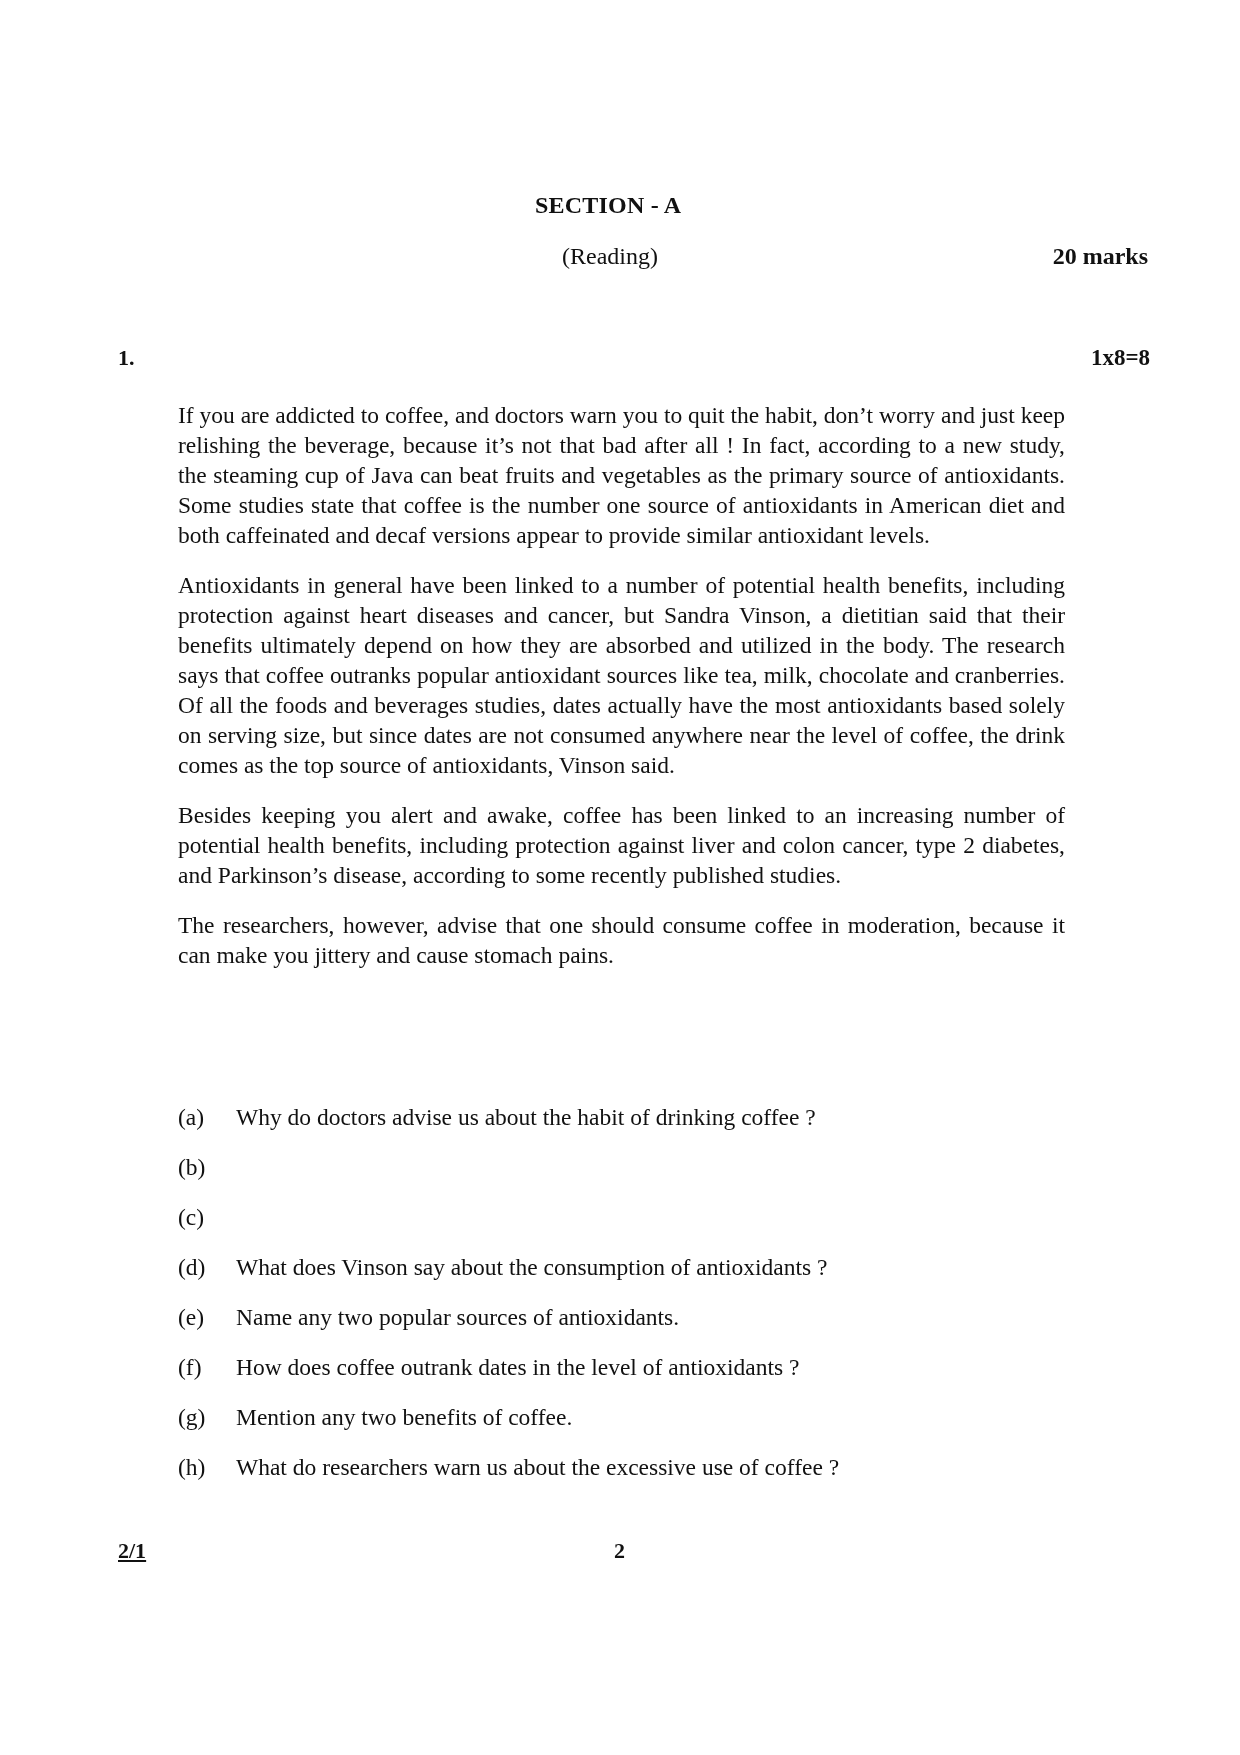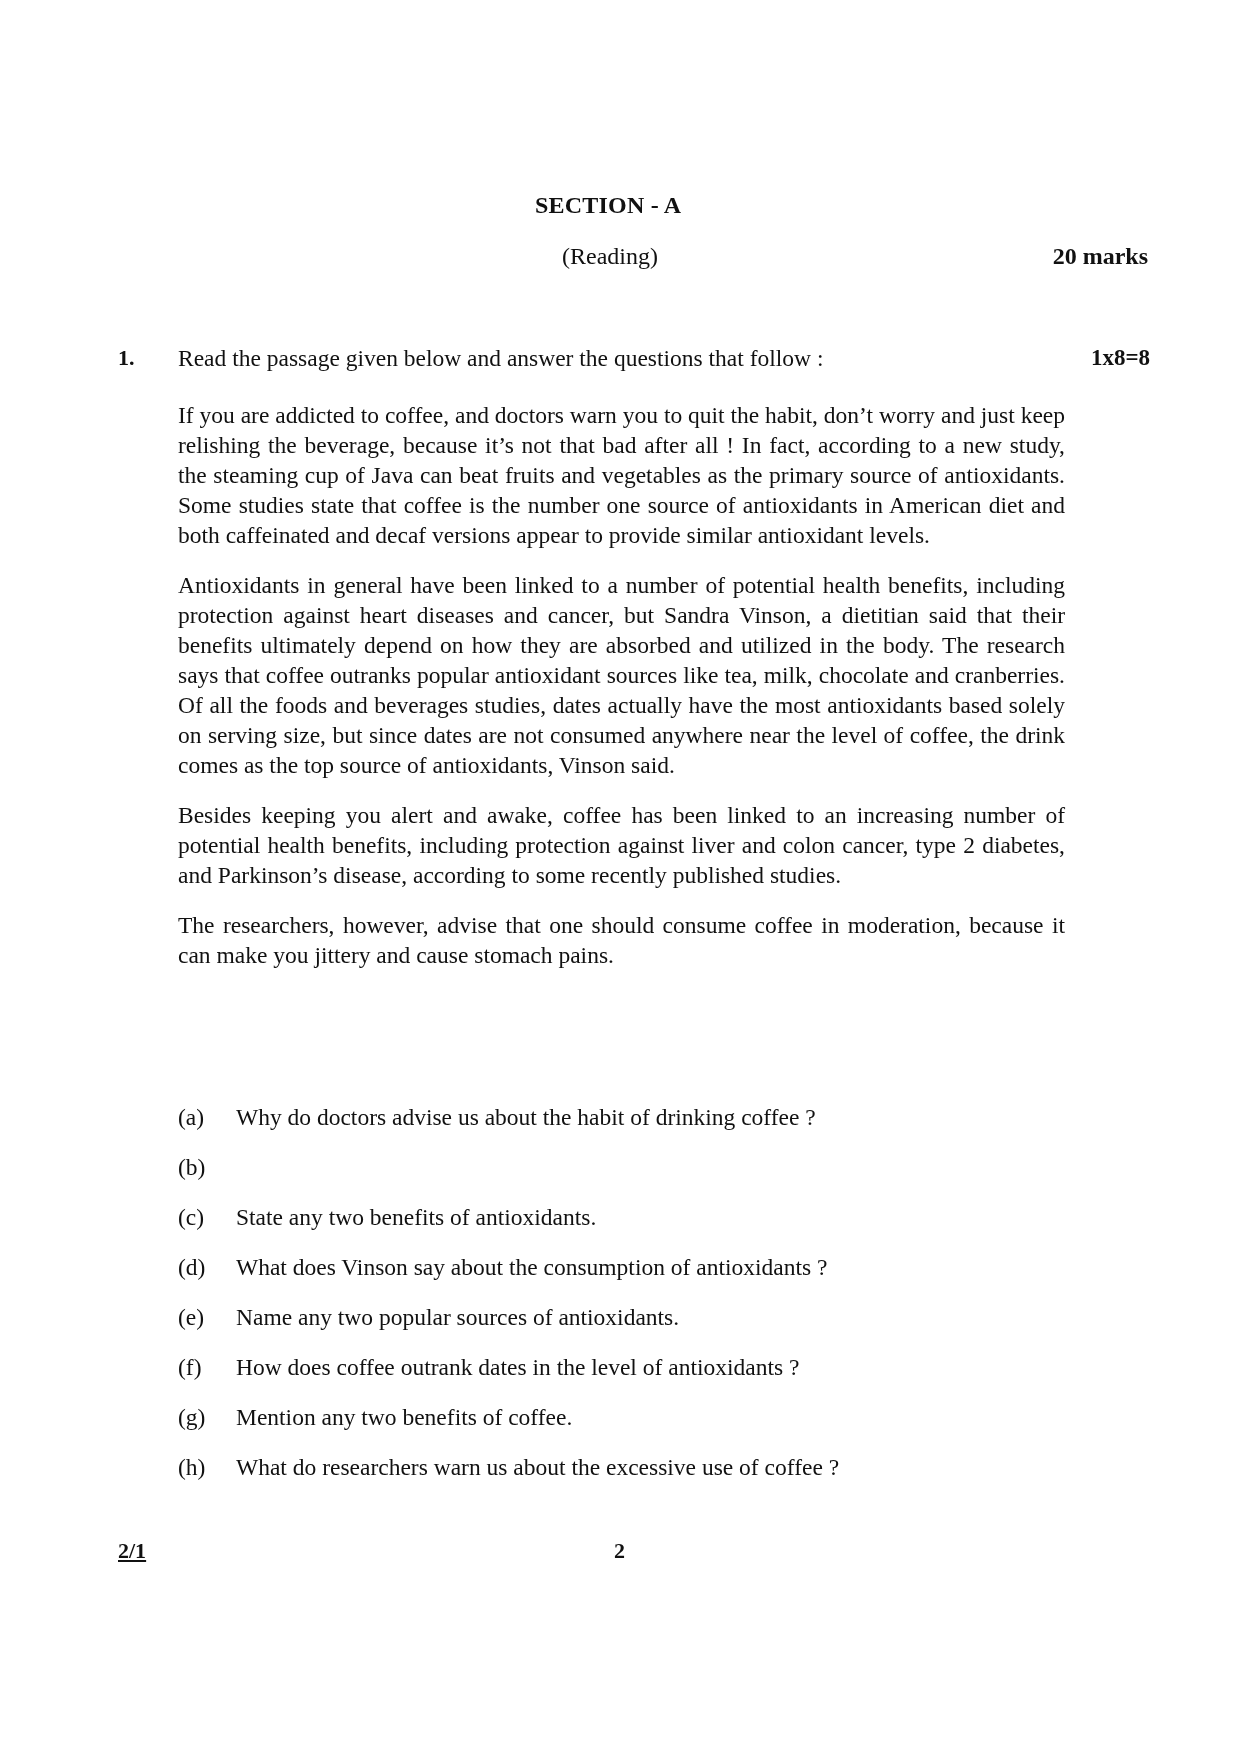--- a/index.html
+++ b/index.html
@@ -140,41 +140,39 @@
 </head>
 <body>
 
 <div class="page serif">
 
   <div class="section-title">SECTION - A</div>
   <div class="subsection-title">(Reading)</div>
   <div class="section-marks">20 marks</div>
 
   <div class="q-number">1.</div>
-  <div class="q-instruction">Read the passage given below and answer the questions that follow :</div>
   <div class="q-marks">1x8=8</div>
 
   <div class="passage">
     <p>If you are addicted to coffee, and doctors warn you to quit the habit, don’t worry and just keep relishing the beverage, because it’s not that bad after all ! In fact, according to a new study, the steaming cup of Java can beat fruits and vegetables as the primary source of antioxidants.  Some studies state that coffee is the number one source of antioxidants in American diet and both caffeinated and decaf versions appear to provide similar antioxidant levels.</p>
     <p>Antioxidants in general have been linked to a number of potential health benefits, including protection against heart diseases and cancer, but Sandra Vinson, a dietitian said that their benefits ultimately depend on how they are absorbed and utilized in the body.  The research says that coffee outranks popular antioxidant sources like tea, milk, chocolate and cranberries.  Of all the foods and beverages studies, dates actually have the most antioxidants based solely on serving size, but since dates are not consumed anywhere near the level of coffee, the drink comes as the top source of antioxidants, Vinson said.</p>
     <p>Besides keeping you alert and awake, coffee has been linked to an increasing number of potential health benefits, including protection against liver and colon cancer, type 2 diabetes, and Parkinson’s disease, according to some recently published studies.</p>
     <p>The researchers, however, advise that one should consume coffee in moderation, because it can make you jittery and cause stomach pains.</p>
   </div>
 
   <ul class="subq-list">
     <li class="subq">
       <span class="subq-label">(a)</span>
       <span class="subq-text">Why do doctors advise us about the habit of drinking coffee ?</span>
     </li>
     <li class="subq">
       <span class="subq-label">(b)</span>
     </li>
     <li class="subq">
       <span class="subq-label">(c)</span>
-      <span class="subq-text">State any two benefits of antioxidants.</span>
     </li>
     <li class="subq">
       <span class="subq-label">(d)</span>
       <span class="subq-text">What does Vinson say about the consumption of antioxidants ?</span>
     </li>
     <li class="subq">
       <span class="subq-label">(e)</span>
       <span class="subq-text">Name any two popular sources of antioxidants.</span>
     </li>
     <li class="subq">

